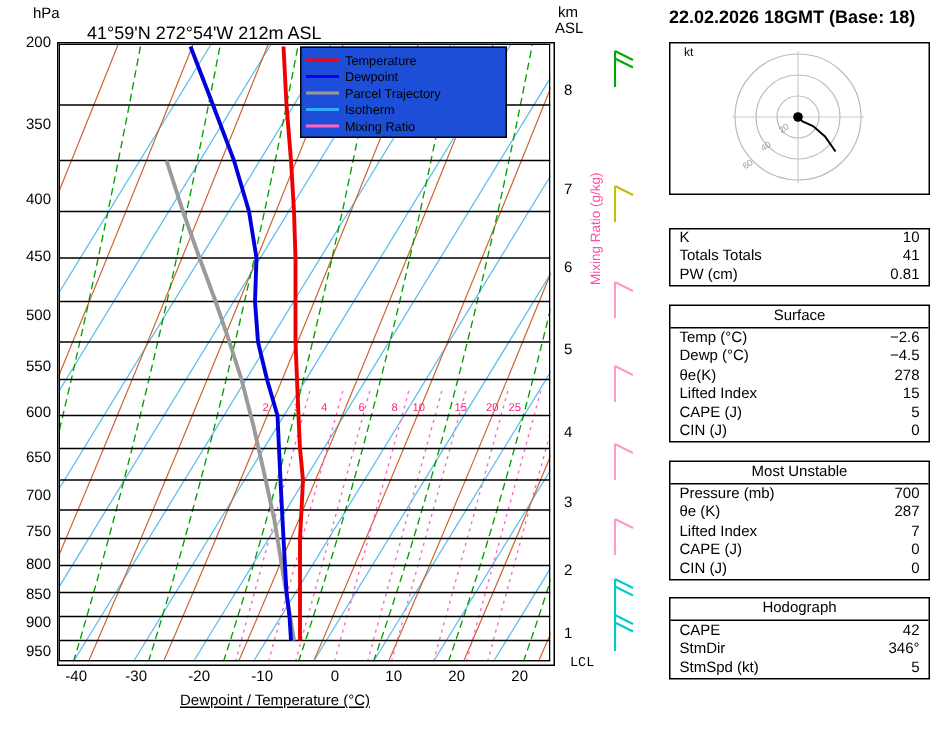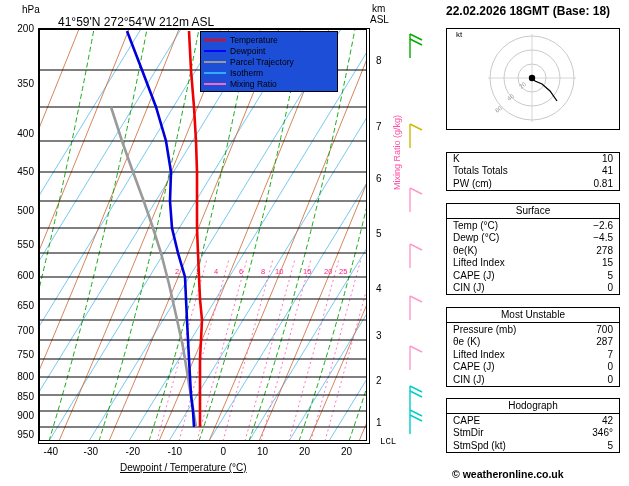--- a/index.html
+++ b/index.html
@@ -372,15 +372,14 @@
     <div class="line">
       <span>StmDir</span>
       <span>346°</span>
     </div>
     <div class="line">
       <span>StmSpd (kt)</span>
       <span>5</span>
     </div>
   </div>
 
-  <div class="abs" id="copyright">© weatheronline.co.uk</div>
 
 </div>
 
 </body></html>

